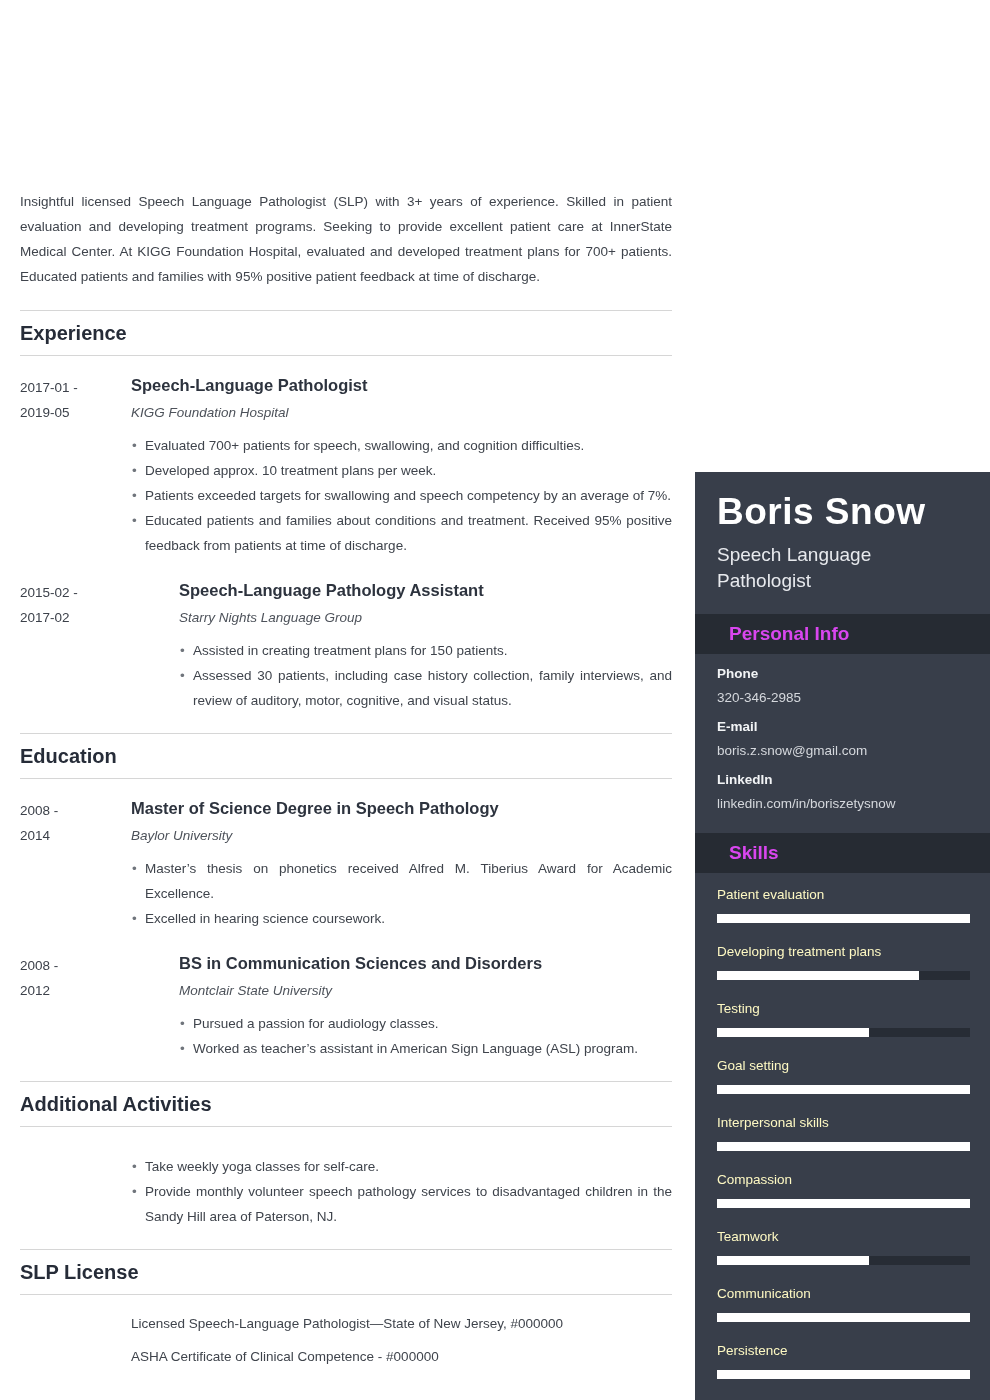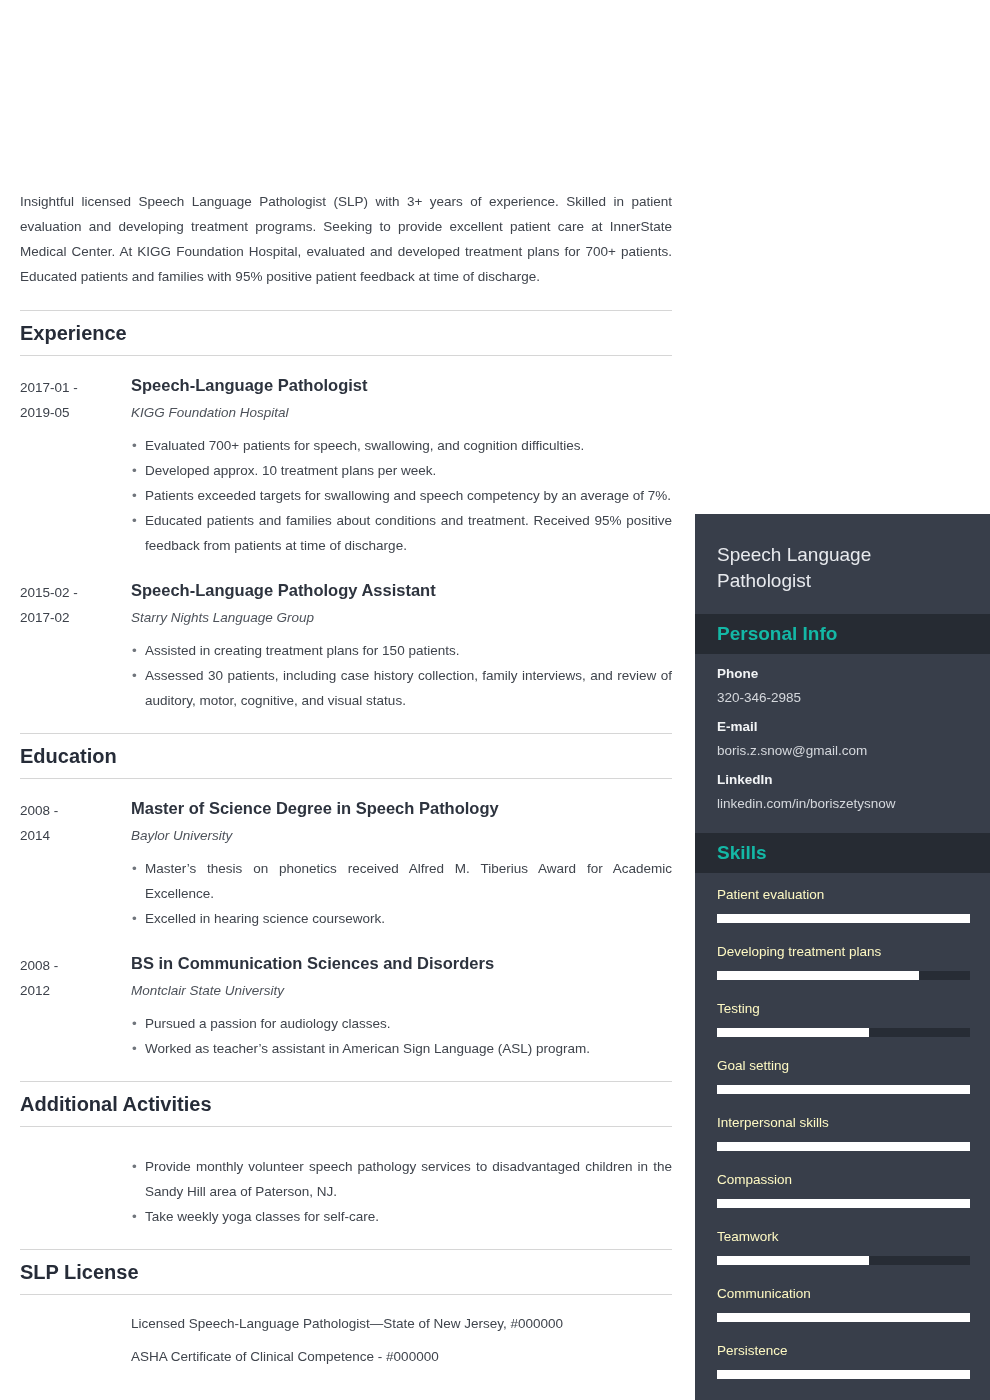--- a/index.html
+++ b/index.html
@@ -16,38 +16,38 @@
   body{font-family:"Liberation Sans","DejaVu Sans",sans-serif;background:#ffffff;}
   .page{width:990px;height:1400px;display:flex;overflow:hidden;background:#ffffff;align-items:flex-end;}
 
   
   .main{width:695px;flex:0 0 695px;padding:25px 23px 0 20px;background:#ffffff;}
   .summary{font-size:13.5px;line-height:25px;color:var(--text);text-align:justify;margin-bottom:21px;}
   .sec-title{font-size:20px;line-height:26px;font-weight:bold;color:var(--heading);
     padding:9px 0 9px 0;border-top:1px solid var(--rule);border-bottom:1px solid var(--rule);}
   .sec-items{padding:17px 0 20px 0;}
   .item{display:grid;grid-template-columns:111px 1fr;}
-  .item + .item{margin-top:20px;}
+  .item + .item{margin-top:20px;gap:48px;}
   .dates{font-size:13.5px;line-height:25px;color:#3c414a;padding-top:2px;}
   .entry-title{font-size:16.5px;line-height:24px;font-weight:bold;color:#2d333e;margin:0 0 6px 0;}
   .subtitle{font-style:italic;font-size:13.5px;line-height:20px;color:#4d525a;margin:0 0 7px 0;}
   ul.bullets{list-style:none;margin:10px 0 0 0;padding:0;}
   ul.bullets li{position:relative;padding-left:14px;font-size:13.5px;line-height:25px;
     color:var(--text);text-align:justify;}
   ul.bullets li::before{content:"\2022";position:absolute;left:1px;color:#70757c;}
   .line{font-size:13.5px;line-height:20px;color:var(--text);margin:0 0 13px 0;}
   .line:first-child{margin-top:2px;}
 
   
   .sidebar{width:295px;flex:0 0 295px;background:var(--sidebar-bg);color:#ffffff;}
   .sb-header{padding:19px 20px 20px 22px;}
   .person-name{font-size:37px;line-height:42px;font-weight:bold;color:#ffffff;letter-spacing:.5px;}
   .person-role{font-size:19px;line-height:26px;color:#e8eaee;margin-top:9px;}
-  .band{background:var(--band-bg);padding:7px 20px 8px 22px;font-size:19px;line-height:25px;
-    font-weight:bold;color:#14b8a6;}
+  .band{background:var(--band-bg);padding:7px 20px 8px 34px;font-size:19px;line-height:25px;
+    font-weight:bold;color:#d946ef;}
   .contacts{padding:12px 20px 8px 22px;}
   .contact{margin-bottom:14px;}
   .contact .label{font-size:13.5px;font-weight:bold;color:#f2f4f6;margin-bottom:9px;}
   .contact .value{font-size:13.5px;color:#d5d8dd;}
   .skills{padding:14px 20px 0 22px;}
   .skill{margin-bottom:21px;}
   .skill .label{font-size:13.5px;color:#fef9c3;margin-bottom:12px;}
   .bar{height:9px;background:var(--track);position:relative;}
   .bar .bar-fill{height:100%;background:var(--fill);}
 </style>
@@ -127,22 +127,22 @@
             </div>
           </div>
         </section>
         <section class="section">
           <h2 class="sec-title">Additional Activities</h2>
           <div class="sec-items">
             <div class="item">
               <div class="dates"></div>
               <div class="content">
                 <ul class="bullets">
+                  <li>Take weekly yoga classes for self-care.</li>
                   <li>Provide monthly volunteer speech pathology services to disadvantaged children in the Sandy Hill area of Paterson, NJ.</li>
-                  <li>Take weekly yoga classes for self-care.</li>
                 </ul>
               </div>
             </div>
           </div>
         </section>
         <section class="section">
           <h2 class="sec-title">SLP License</h2>
           <div class="sec-items">
             <div class="item">
               <div class="dates"></div>
@@ -151,20 +151,21 @@
                 <p class="line">ASHA Certificate of Clinical Competence - #000000</p>
               </div>
             </div>
           </div>
         </section>
       </div>
   </div>
 
   <aside class="sidebar">
     <div class="sb-header">
+      <h1 class="person-name">Boris Snow</h1>
       <div class="person-role">Speech Language Pathologist</div>
     </div>
 
     <div class="band">Personal Info</div>
     <div class="contacts" id="contacts">
         <div class="contact">
           <div class="label">Phone</div>
           <div class="value">320-346-2985</div>
         </div>
         <div class="contact">

